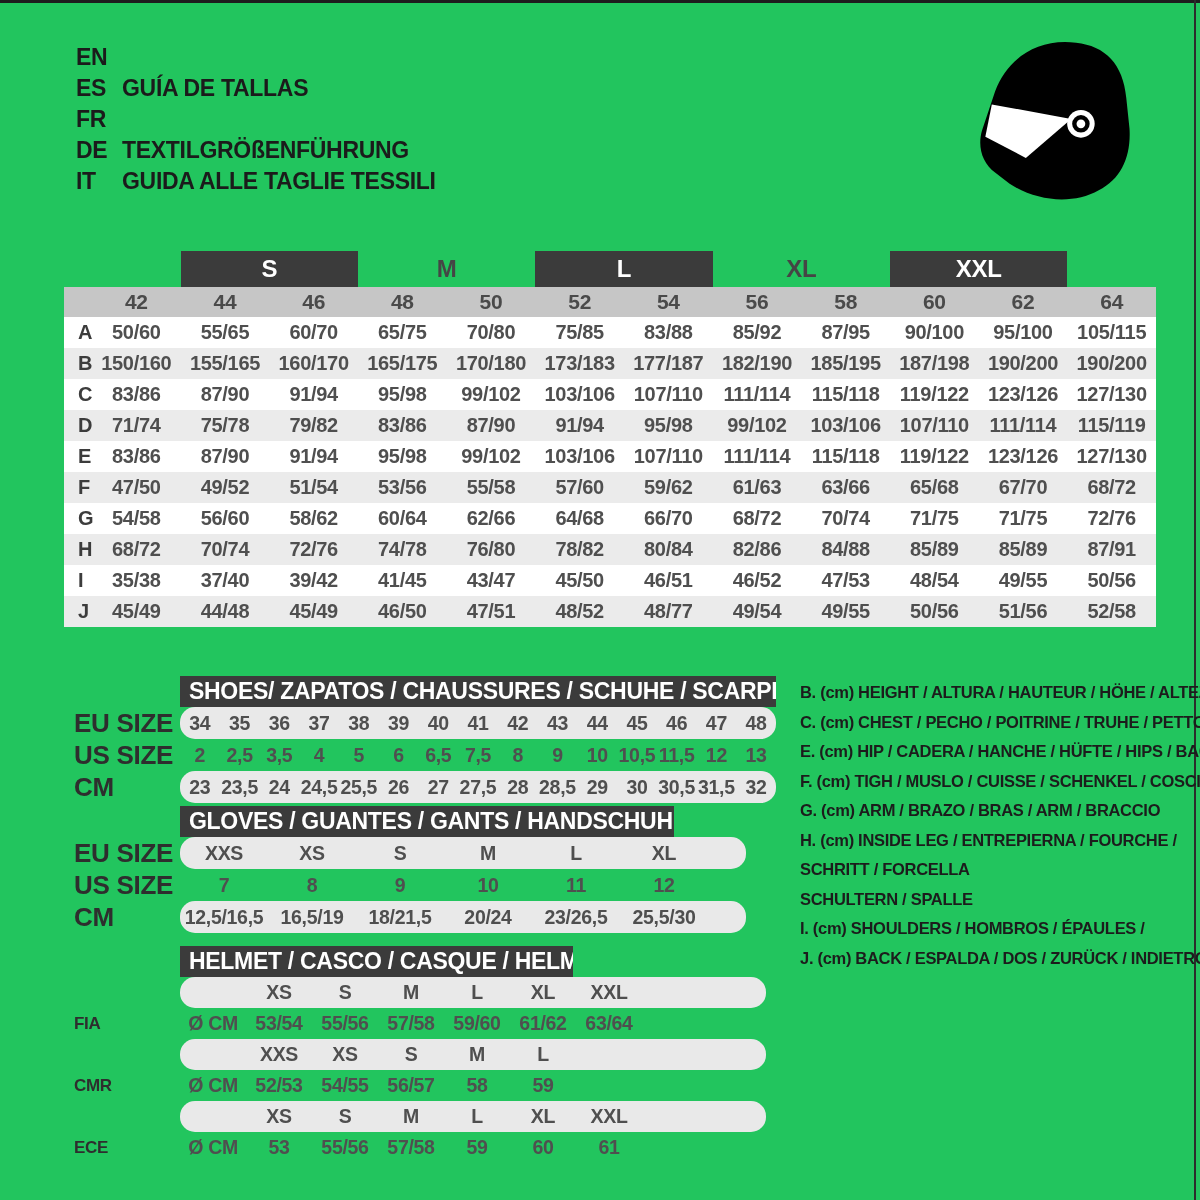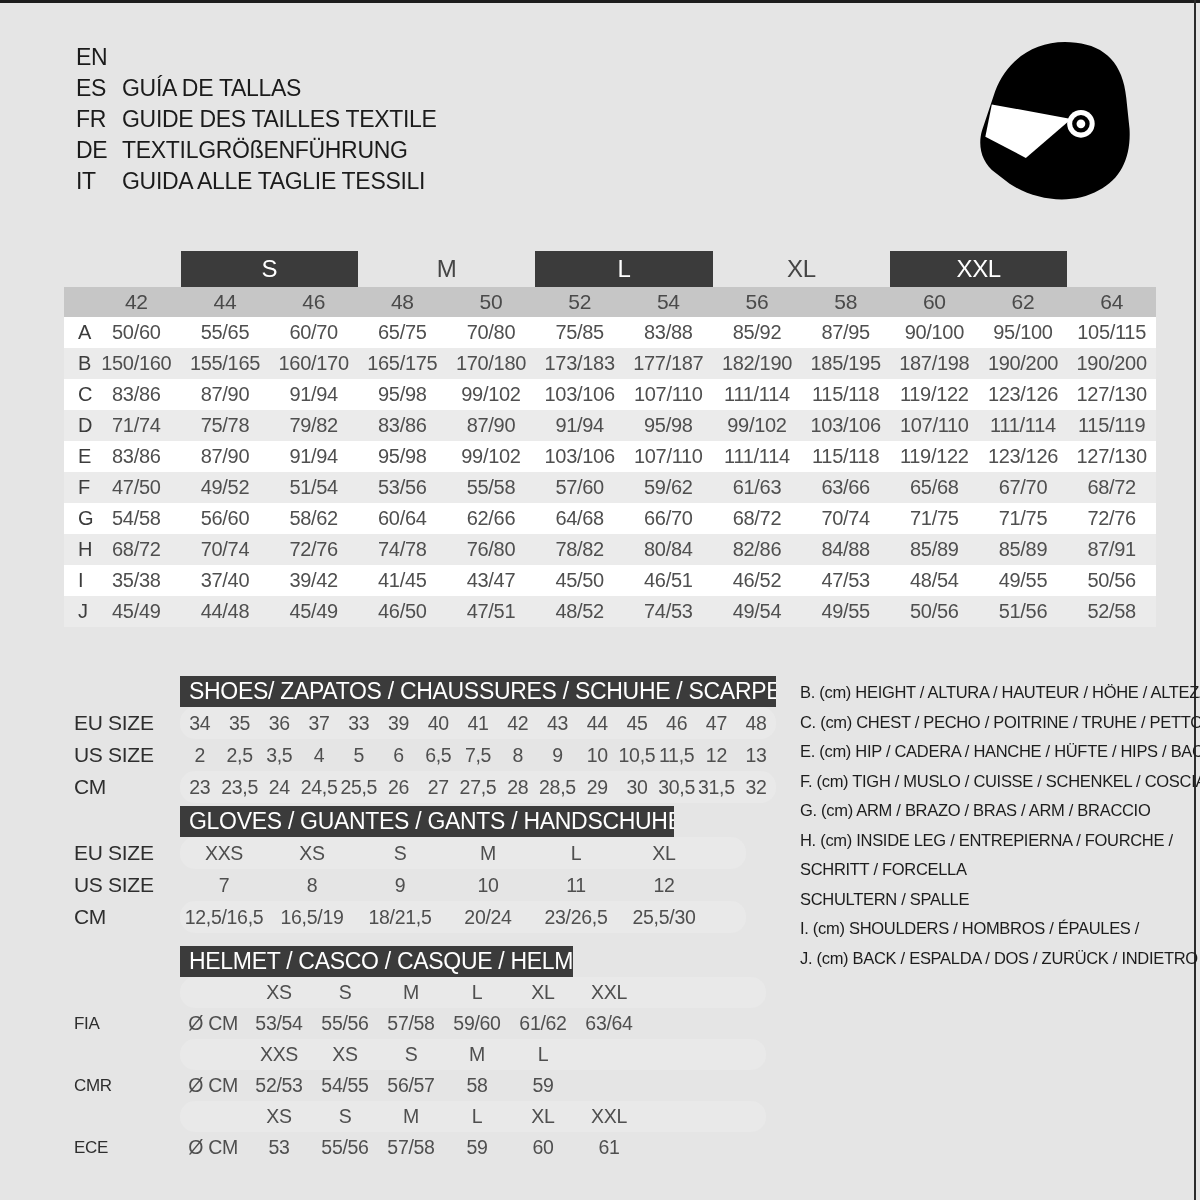--- a/index.html
+++ b/index.html
@@ -1,18 +1,18 @@
 <!DOCTYPE html>
 <html><head>
 <meta charset="utf-8">
 <style>
   html,body{margin:0;padding:0;}
   .page{
-    position:relative; width:1200px; height:1200px; background:#e5e5e5;
-    font-family:"Liberation Sans","DejaVu Sans",sans-serif; font-weight:normal;
+    position:relative; width:1200px; height:1200px; background:#22c55e;
+    font-family:"Liberation Sans","DejaVu Sans",sans-serif; font-weight:bold;
     color:#4f4f4f; overflow:hidden; letter-spacing:-0.3px;
   }
   .edge-top{position:absolute;top:0;left:0;width:1200px;height:3px;background:#1d1d1d;}
   .edge-right{position:absolute;top:0;left:1194px;width:2px;height:1200px;background:#2c2c2c;}
 
   
   .lang-list{position:absolute;left:76px;top:42px;}
   .lang-row{display:flex;line-height:31px;font-size:23px;color:#1b1b1b;white-space:nowrap;}
   .lang-code{width:46px;}
 
@@ -34,21 +34,21 @@
 
   
   .bt{position:absolute;left:64px;}
   .bt-header{position:absolute;left:116px;top:0;height:31px;background:#3b3b3b;color:#fff;
              font-size:23px;line-height:31px;padding-left:9px;box-sizing:border-box;white-space:nowrap;overflow:hidden;}
   .bt-body{position:absolute;left:116px;top:31px;}
   .bt-row{display:grid;height:32px;border-radius:15px;}
   .bt-row.band{background:#e9e9e9;}
   .bt-cell{text-align:center;line-height:32px;font-size:19.5px;}
   .bt-labels{position:absolute;left:10px;top:31px;width:104px;}
-  .bt-label{height:32px;line-height:32px;font-size:21px;color:#2e2e2e;white-space:nowrap;}
+  .bt-label{height:32px;line-height:32px;font-size:26px;color:#2e2e2e;white-space:nowrap;}
 
   .shoes-row{grid-template-columns:repeat(15,1fr);width:596px;}
   .gloves-row{grid-template-columns:repeat(6,88px) 1fr;width:566px;}
   .helmet-row{grid-template-columns:66px repeat(6,66px) 1fr;width:586px;height:31px;}
   .helmet-row .bt-cell{line-height:31px;}
   .ht-label{position:absolute;left:10px;height:31px;line-height:31px;font-size:17px;color:#2e2e2e;}
 
   
   .legend{position:absolute;left:800px;top:678px;width:400px;}
   .legend-entry{font-size:16.5px;line-height:29.5px;color:#1c1c1c;}
@@ -64,21 +64,20 @@
   <div class="lang-list">
       <div class="lang-row">
         <div class="lang-code">EN</div>
       </div>
       <div class="lang-row">
         <div class="lang-code">ES</div>
         <div class="lang-label">GUÍA DE TALLAS</div>
       </div>
       <div class="lang-row">
         <div class="lang-code">FR</div>
-        <div class="lang-label">GUIDE DES TAILLES TEXTILE</div>
       </div>
       <div class="lang-row">
         <div class="lang-code">DE</div>
         <div class="lang-label">TEXTILGRÖßENFÜHRUNG</div>
       </div>
       <div class="lang-row">
         <div class="lang-code">IT</div>
         <div class="lang-label">GUIDA ALLE TAGLIE TESSILI</div>
       </div>
     </div>
@@ -254,21 +253,21 @@
           <div class="mt-cell">50/56</div>
         </div>
         <div class="mt-row mt-data stripe">
           <div class="mt-rowlabel">J</div>
           <div class="mt-cell">45/49</div>
           <div class="mt-cell">44/48</div>
           <div class="mt-cell">45/49</div>
           <div class="mt-cell">46/50</div>
           <div class="mt-cell">47/51</div>
           <div class="mt-cell">48/52</div>
-          <div class="mt-cell">74/53</div>
+          <div class="mt-cell">48/77</div>
           <div class="mt-cell">49/54</div>
           <div class="mt-cell">49/55</div>
           <div class="mt-cell">50/56</div>
           <div class="mt-cell">51/56</div>
           <div class="mt-cell">52/58</div>
         </div>
       </div>
   </div>
 
   <div class="bt" style="top:676px;width:1092px;height:128px;">
@@ -277,21 +276,21 @@
         <div class="bt-label">EU SIZE</div>
         <div class="bt-label">US SIZE</div>
         <div class="bt-label">CM</div>
       </div>
     <div class="bt-body">
         <div class="bt-row shoes-row band">
           <div class="bt-cell">34</div>
           <div class="bt-cell">35</div>
           <div class="bt-cell">36</div>
           <div class="bt-cell">37</div>
-          <div class="bt-cell">33</div>
+          <div class="bt-cell">38</div>
           <div class="bt-cell">39</div>
           <div class="bt-cell">40</div>
           <div class="bt-cell">41</div>
           <div class="bt-cell">42</div>
           <div class="bt-cell">43</div>
           <div class="bt-cell">44</div>
           <div class="bt-cell">45</div>
           <div class="bt-cell">46</div>
           <div class="bt-cell">47</div>
           <div class="bt-cell">48</div>

